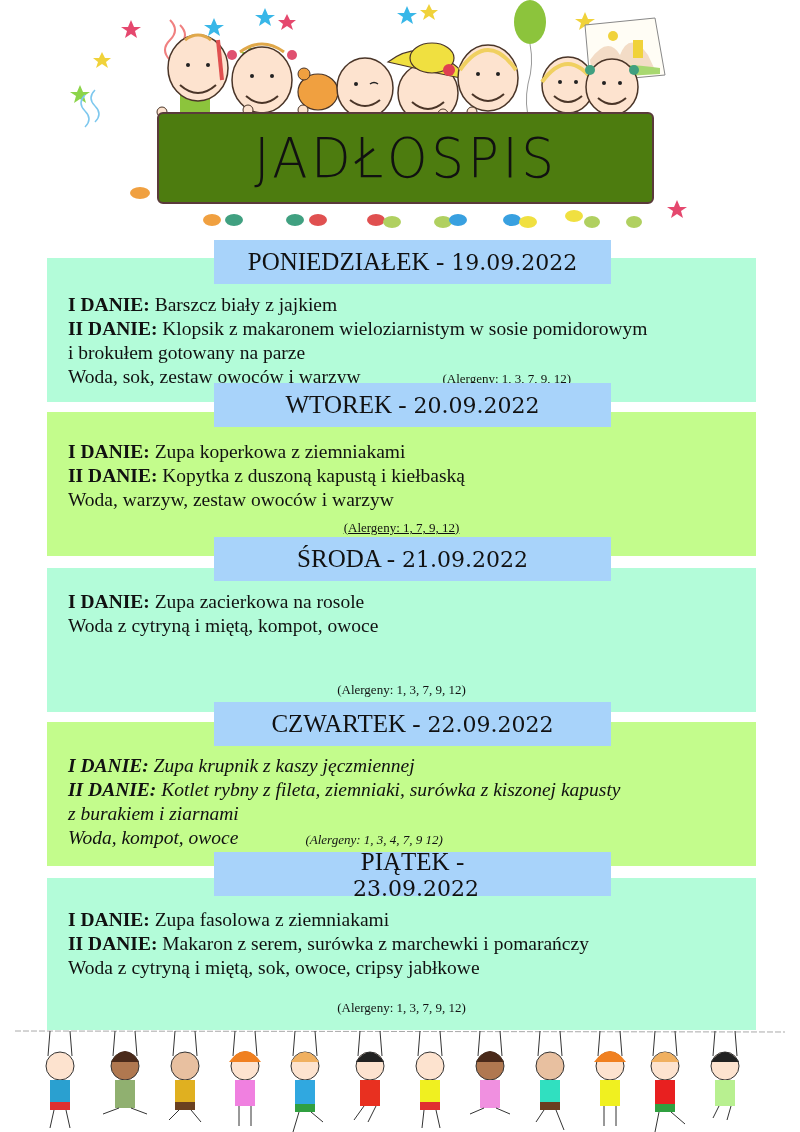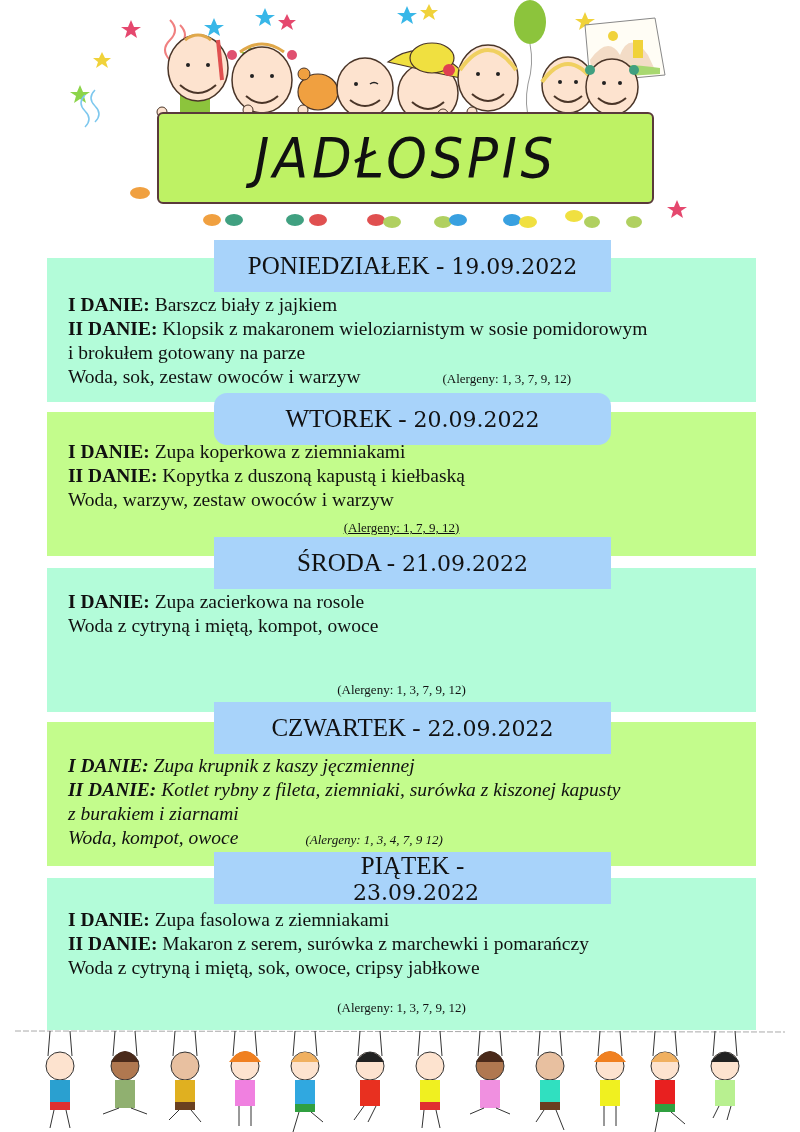--- a/index.html
+++ b/index.html
@@ -3,39 +3,39 @@
 <meta charset="utf-8">
 <style>
   html, body { margin: 0; padding: 0; background: #ffffff; }
   body { width: 800px; height: 1132px; position: relative; overflow: hidden; font-family: "DejaVu Serif", "Liberation Serif", serif; color: #111; }
 
   
   .hero { position: absolute; left: 0; top: 0; width: 800px; height: 235px; }
   .hero svg { position: absolute; left: 0; top: 0; }
   .banner {
     position: absolute; left: 157px; top: 112px; width: 497px; height: 92px;
-    background: #bef264; border: 2px solid #5a3a3a; border-radius: 6px;
-    box-sizing: border-box; display: flex; align-items: center; justify-content: center; font-style: italic;
+    background: #4d7c0f; border: 2px solid #5a3a3a; border-radius: 6px;
+    box-sizing: border-box; display: flex; align-items: center; justify-content: center;
   }
   .banner-title {
     font-family: "DejaVu Sans", "Liberation Sans", sans-serif;
     font-size: 56px; letter-spacing: 4px; font-weight: 300; color: #111;
     transform: scaleX(0.92); line-height: 1;
   }
 
   
   .panel {
     position: absolute; left: 47px; width: 709px; box-sizing: border-box;
     padding-left: 21px;
   }
   .panel.mint { background: #b3fcd9; }
   .panel.lime { background: #c3fc8c; }
 
   .day-header {
-    position: absolute; left: 214px; width: 397px; height: 52px;
+    position: absolute; left: 214px; width: 397px; height: 44px;
     background: #a8d3fa; display: flex; align-items: center; justify-content: center;
     font-family: "Liberation Serif", "DejaVu Serif", serif; font-size: 25px; color: #111;
     z-index: 2; white-space: nowrap;
   }
   .day-header .date { font-family: "DejaVu Serif", serif; font-size: 22px; margin-left: 7px; }
 
   .menu-line {
     font-family: "Liberation Serif", "DejaVu Serif", serif; font-size: 19.5px;
     line-height: 24px; white-space: nowrap; color: #111;
   }
@@ -171,21 +171,21 @@
   <span>PONIEDZIAŁEK -</span>
     <span class="date">19.09.2022</span>
 </div>
 <div class="panel mint" style="top:258px;height:144px;padding-top:35px;">
   <div class="menu-line"><b>I DANIE:</b> <span>Barszcz biały z jajkiem</span></div>
   <div class="menu-line"><b>II DANIE:</b> <span>Klopsik z makaronem wieloziarnistym w sosie pomidorowym</span></div>
   <div class="menu-line">i brokułem gotowany na parze</div>
   <div class="menu-line"><span>Woda, sok, zestaw owoców i warzyw</span><span class="allergens inline" style="margin-left:82px;">(Alergeny: 1, 3, 7, 9, 12)</span></div>
 </div>
 
-<div class="day-header" style="top:393px;border-radius:13px;">
+<div class="day-header" style="top:383px;">
   <span>WTOREK -</span>
     <span class="date">20.09.2022</span>
 </div>
 <div class="panel lime" style="top:412px;height:144px;padding-top:28px;">
   <div class="menu-line"><b>I DANIE:</b> <span>Zupa koperkowa z ziemniakami</span></div>
   <div class="menu-line"><b>II DANIE:</b> <span>Kopytka z duszoną kapustą i kiełbaską</span></div>
   <div class="menu-line">Woda, warzyw, zestaw owoców i warzyw</div>
   <div class="allergens block" style="top:108px;text-decoration:underline;">(Alergeny: 1, 7, 9, 12)</div>
 </div>
 

